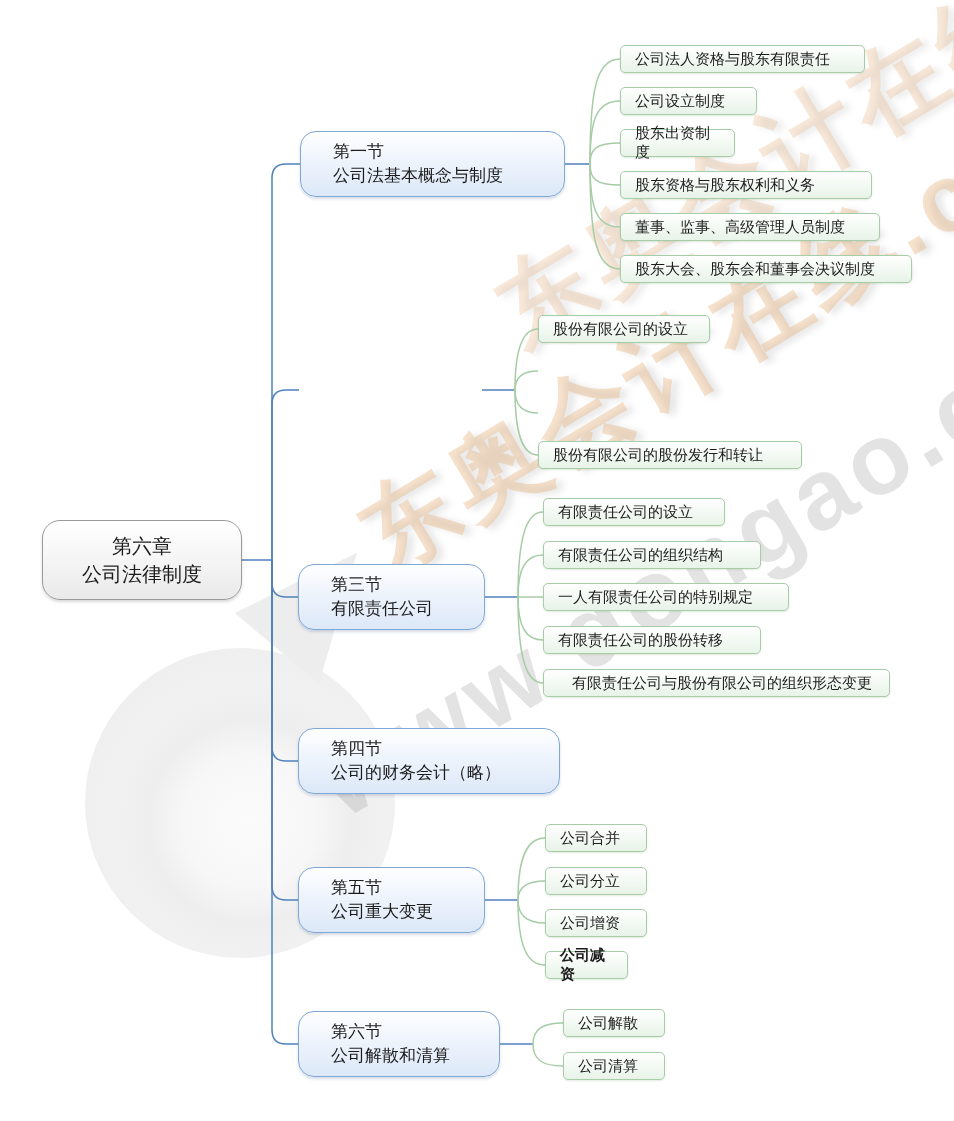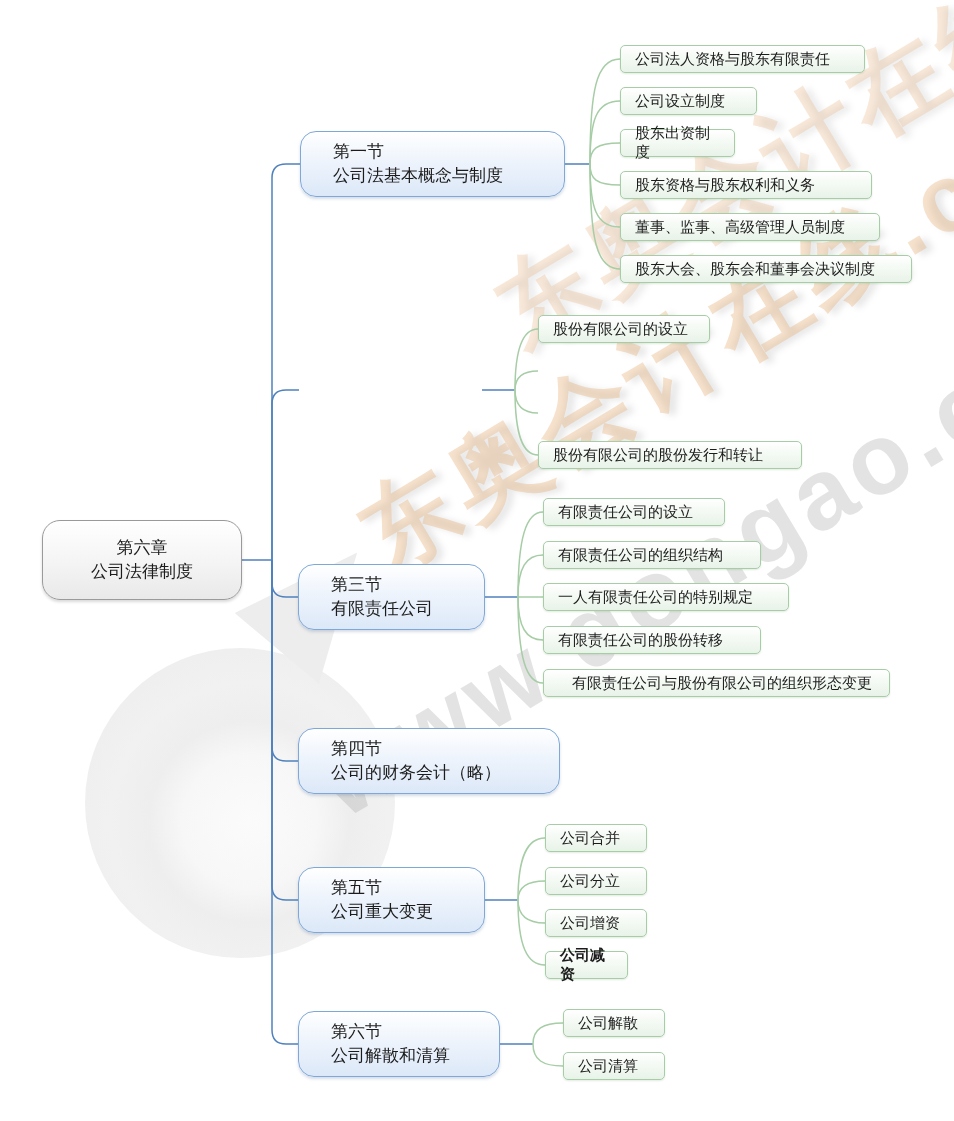--- a/index.html
+++ b/index.html
@@ -26,21 +26,21 @@
   .wm-brand2{font-size:96px;color:rgba(228,164,100,0.24);text-shadow:5px 5px 6px rgba(130,130,130,0.14);}
   .wm-url{font-size:100px;color:rgba(162,162,162,0.30);}
   
   .links{position:absolute;left:0;top:0;z-index:1;}
   
   .node{position:absolute;z-index:2;box-sizing:border-box;}
   .root{
     width:200px;height:80px;border:1.6px solid #9a9a9a;border-radius:18px;
     background:linear-gradient(180deg,#ffffff 0%,#f4f4f4 55%,#e9e9e9 100%);
     display:flex;flex-direction:column;justify-content:center;align-items:center;
-    font-size:17px;box-shadow:0 2px 3px rgba(0,0,0,0.15);
+    font-size:20px;box-shadow:0 2px 3px rgba(0,0,0,0.15);
   }
   .section{
     height:66px;border:1.6px solid #7fa8d9;border-radius:16px;
     background:linear-gradient(180deg,#ffffff 0%,#eef4fc 45%,#dce8f8 100%);
     display:flex;flex-direction:column;justify-content:center;
     padding-left:32px;font-size:17px;box-shadow:0 2px 3px rgba(90,120,160,0.25);
   }
   .section span,.root span{display:block;line-height:1.4;}
   .leaf{
     height:28px;border:1.4px solid #a6cda6;border-radius:5px;

